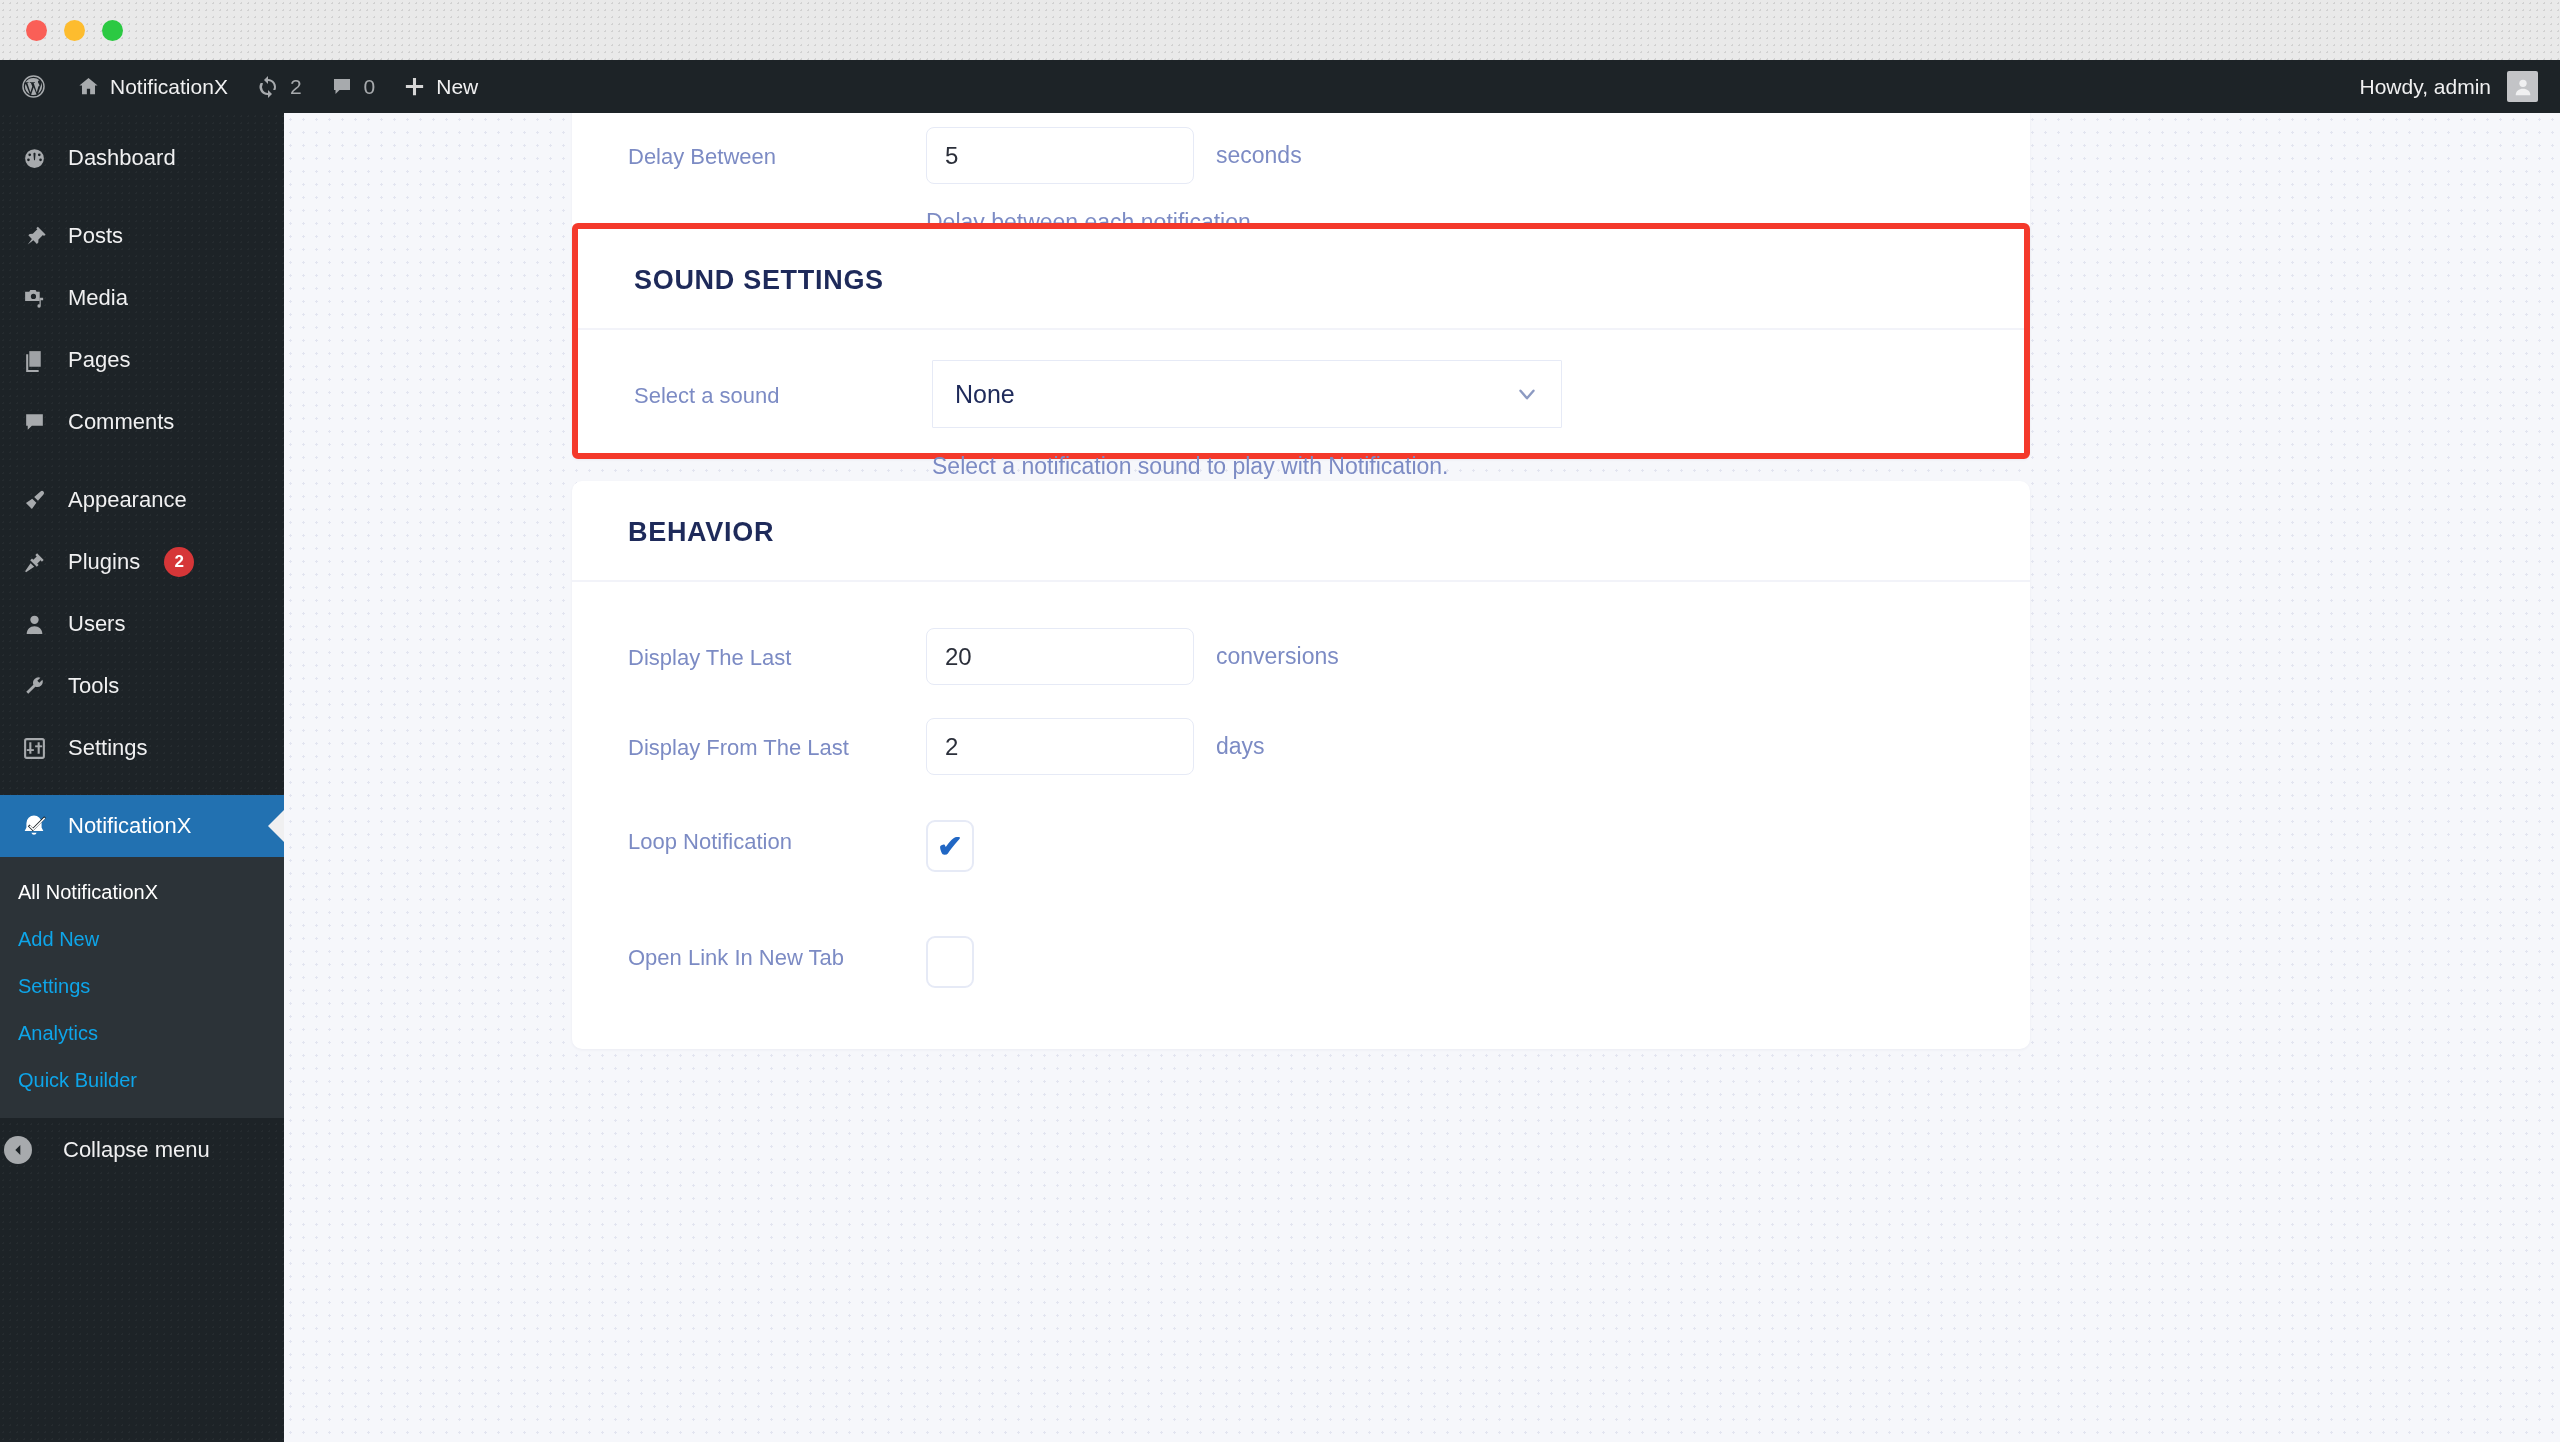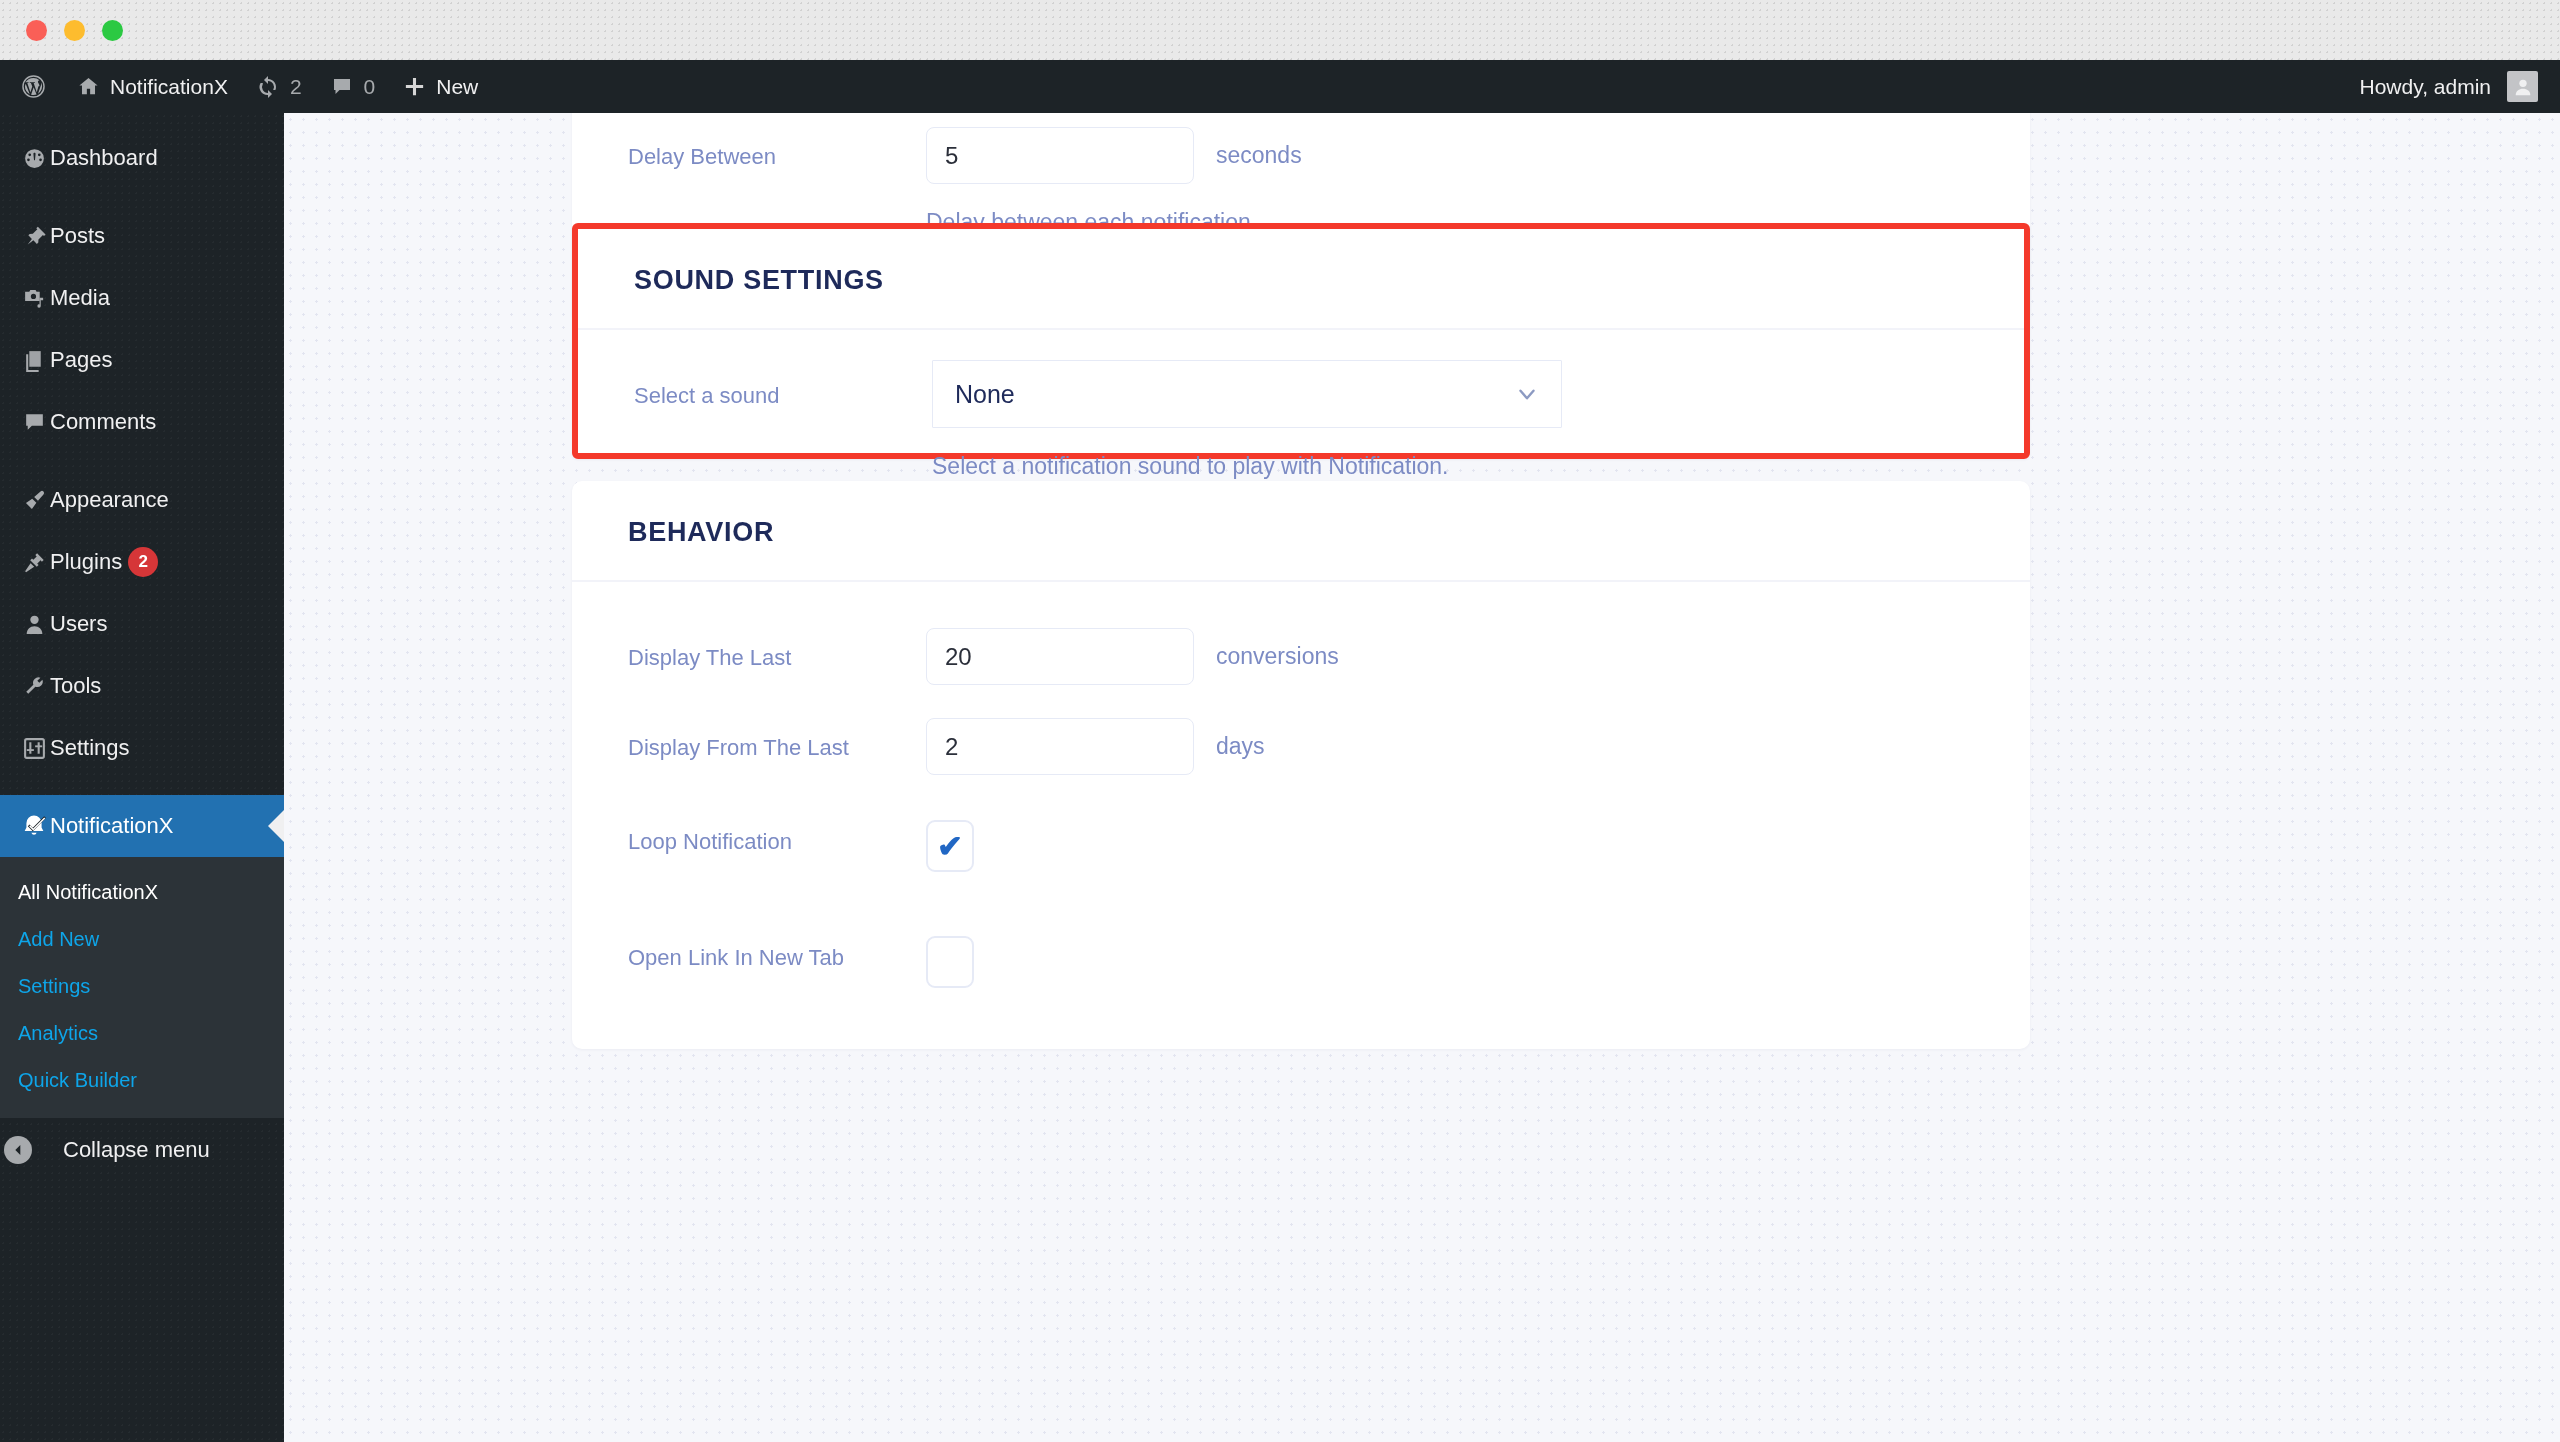--- a/index.html
+++ b/index.html
@@ -82,20 +82,21 @@
     background: #1d2327;
     background-image: radial-gradient(circle, rgba(255,255,255,0.035) 1px, transparent 1px);
     background-size: 7px 7px;
     color: #f0f0f1;
     font-size: 22px;
     overflow: hidden;
   }
   .menu-item {
     display: flex;
     align-items: center;
+    gap: 18px;
     height: 62px;
     padding-left: 18px;
     color: #f0f0f1;
     position: relative;
   }
   .menu-item .mi-icon {
     width: 32px;
     display: inline-flex;
     align-items: center;
     justify-content: center;

